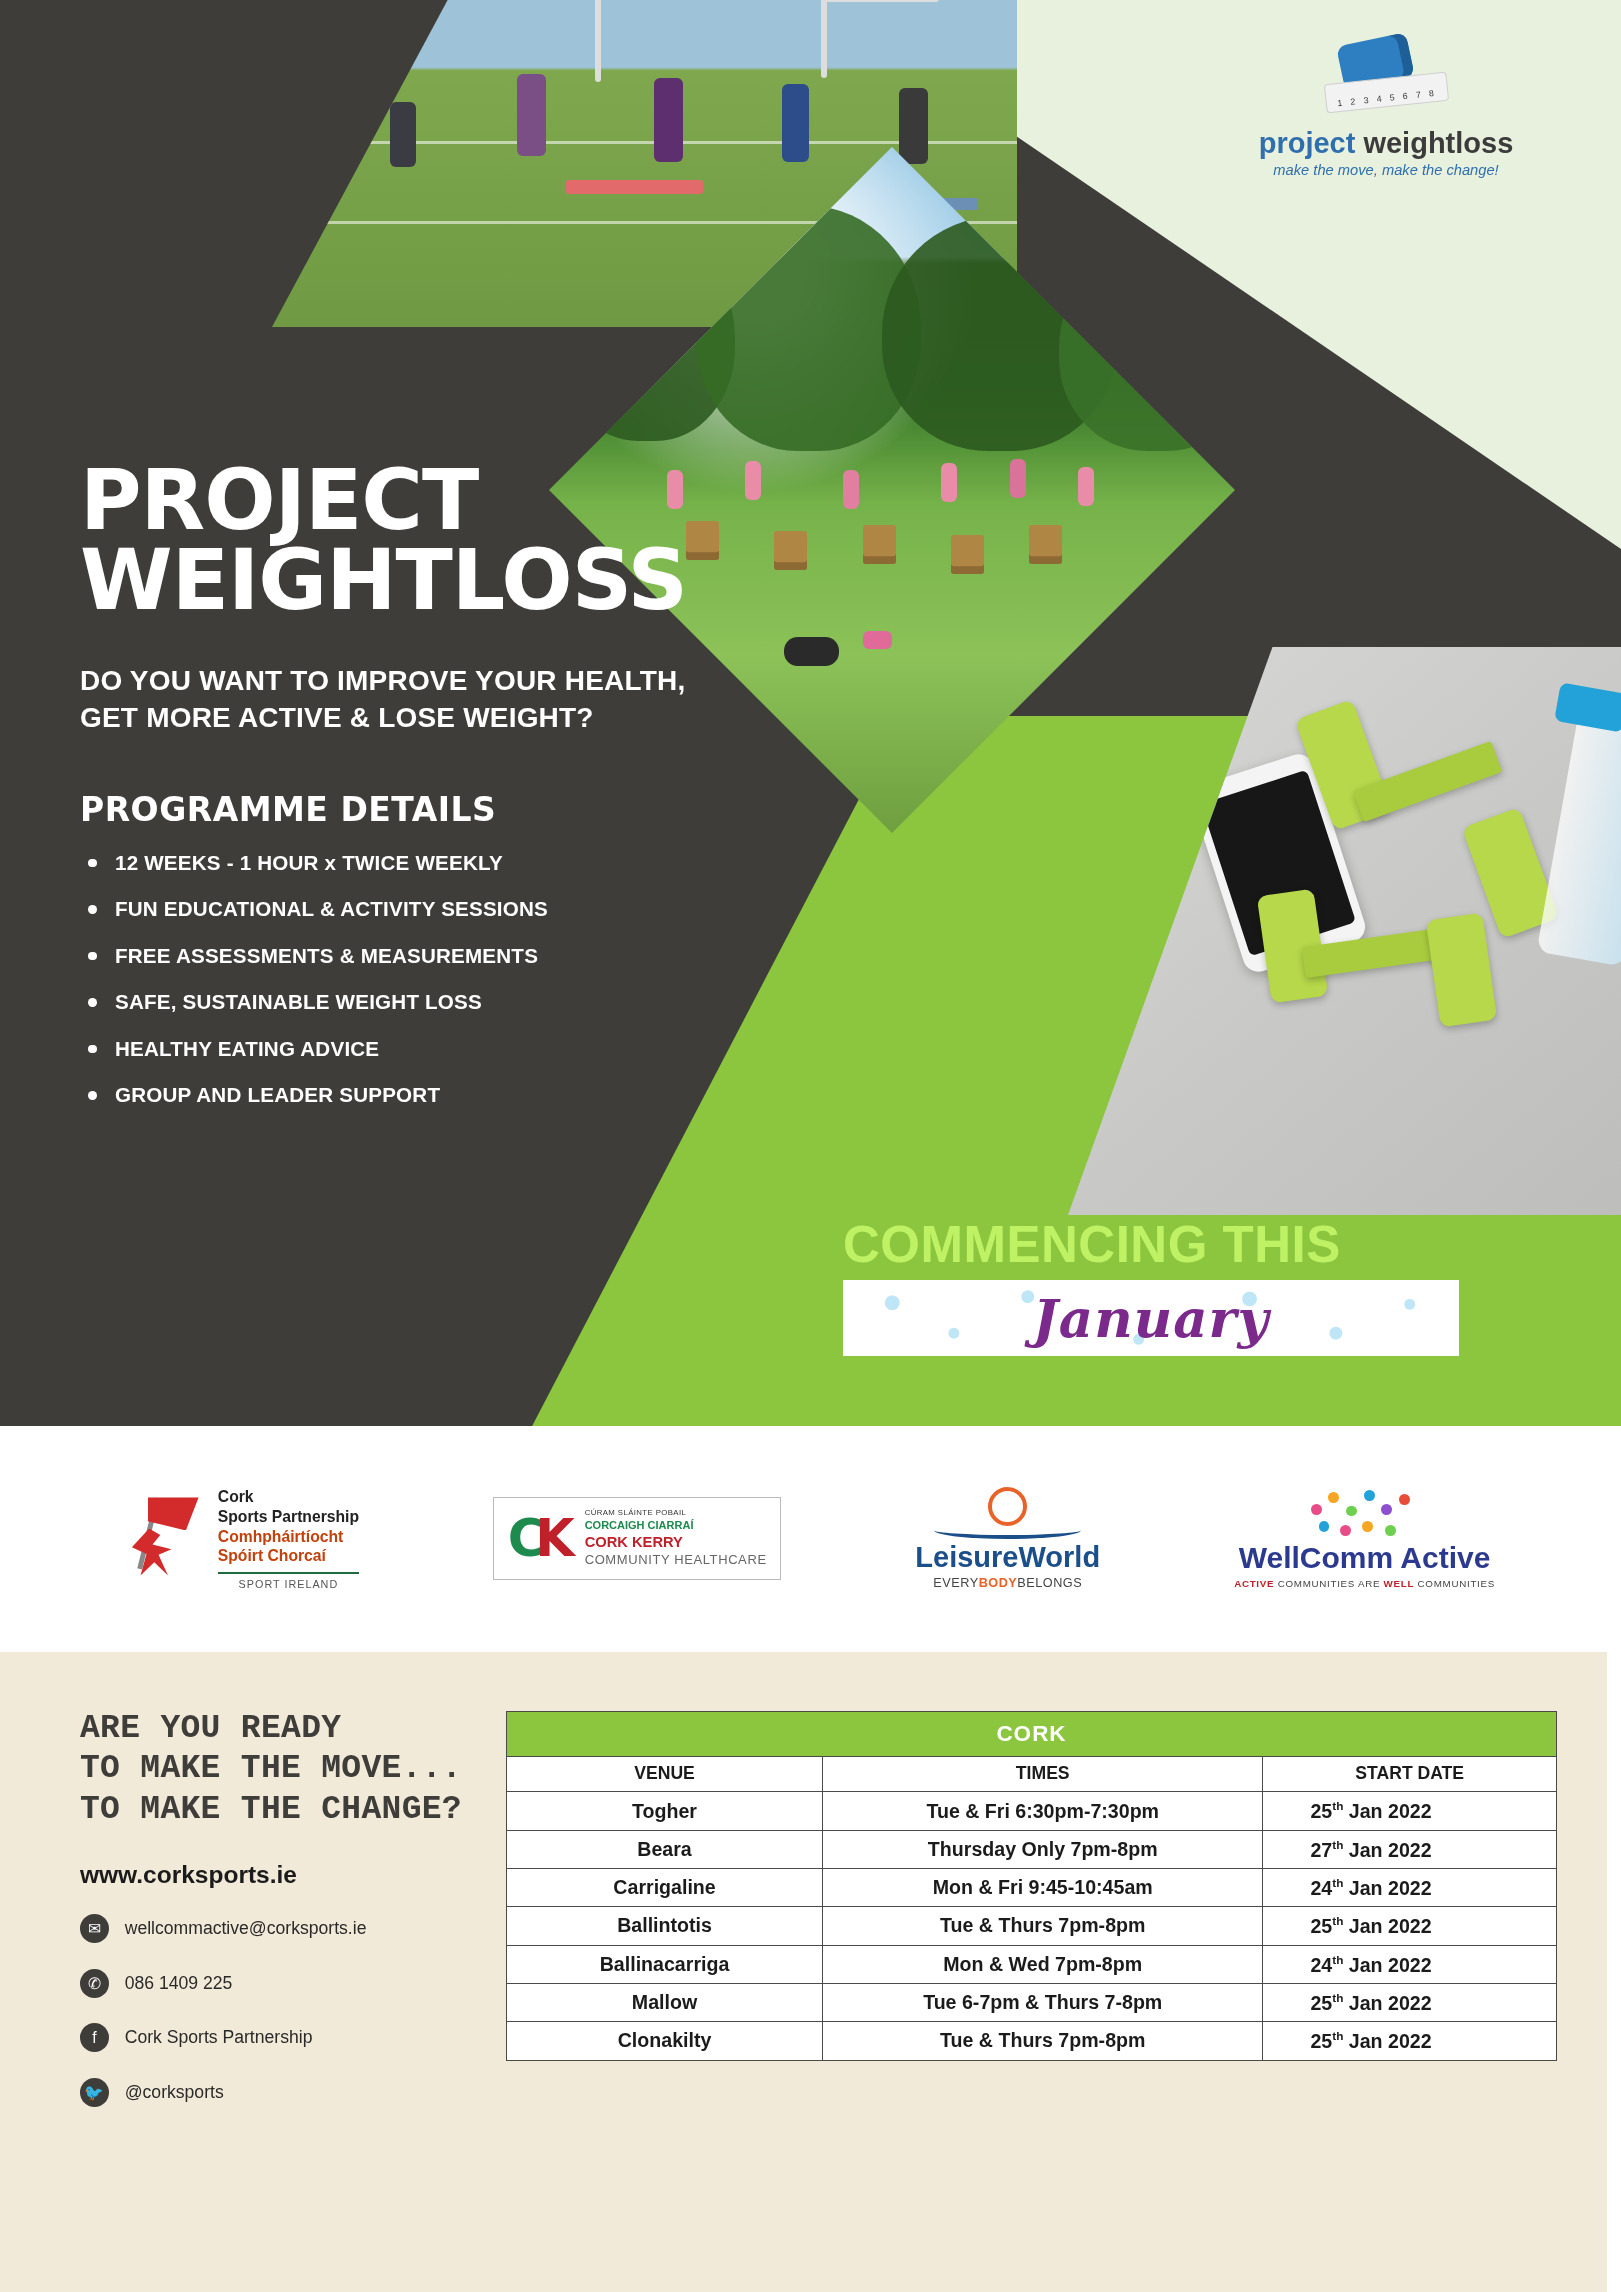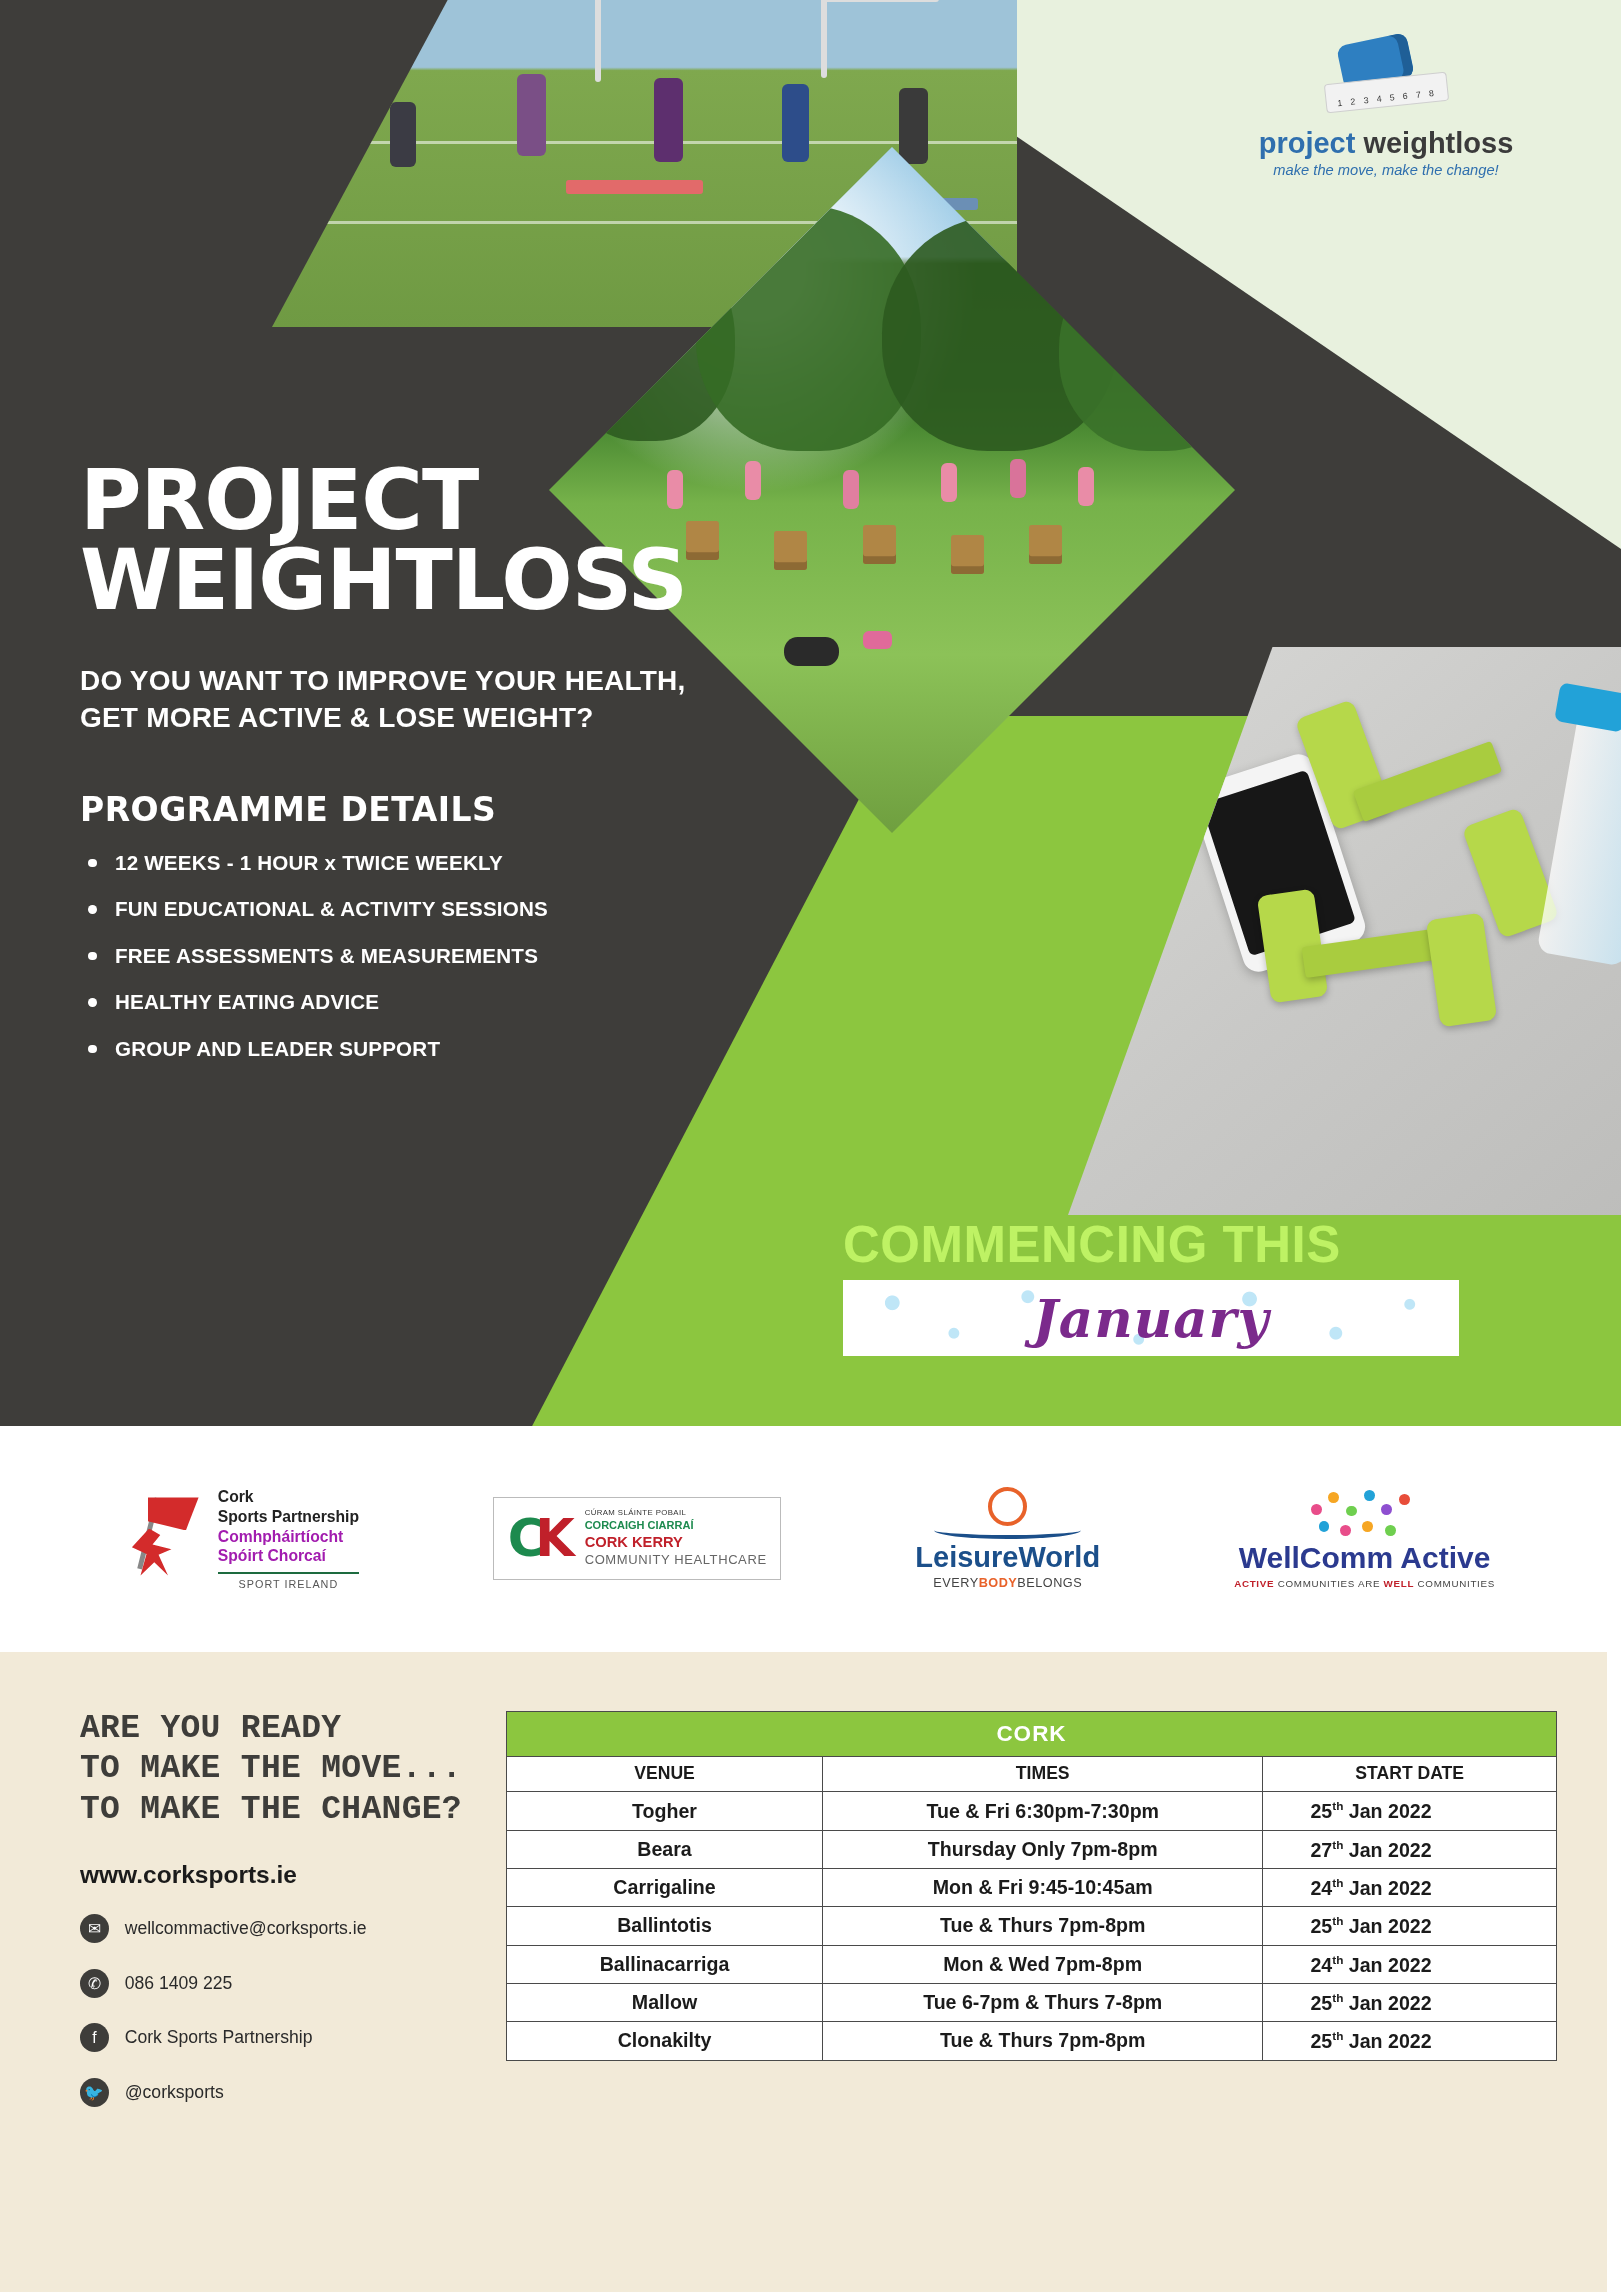--- a/index.html
+++ b/index.html
@@ -277,21 +277,21 @@
   .sp-csp-mark .pole {
     position: absolute; left: 19.6px; top: 3.9px; width: 4.9px; height: 73px; background: #888;
     transform: rotate(14deg);
   }
   .sp-csp-mark .runner {
     position: absolute; left: 5.9px; top: 35px; width: 43px; height: 47px;
     background: #d32b2b;
     clip-path: polygon(40% 0, 66% 14%, 48% 34%, 92% 44%, 62% 56%, 84% 100%, 52% 72%, 20% 100%, 34% 54%, 0 40%);
   }
   .sp-csp-text { font-size: 15.7px; font-weight: bold; color: #222; line-height: 1.25; }
-  .sp-csp-text .ga { color: #a21caf; }
+  .sp-csp-text .ga { color: #c2410c; }
   .sp-csp-sub {
     margin-top: 5.9px; font-size: 10.8px; color: #555; letter-spacing: 1px;
     border-top: 2px solid #1d6b3f; padding-top: 3.9px; text-align: center;
   }
   .sp-ck {
     border: 1px solid #bbb; padding: 9.8px 13.7px; display: flex; align-items: center; gap: 9.8px;
     background: #fff;
   }
   .sp-ck .c { font-family: "DejaVu Sans", sans-serif; font-weight: bold; font-size: 51px; color: #1d8a4e; line-height: 1; }
   .sp-ck .k { font-family: "DejaVu Sans", sans-serif; font-weight: bold; font-size: 51px; color: #c0202a; line-height: 1; margin-left: -9.8px; }
@@ -466,20 +466,21 @@
     </div>
     <div class="subhead">
       <div>DO YOU WANT TO IMPROVE YOUR HEALTH,</div>
       <div>GET MORE ACTIVE &amp; LOSE WEIGHT?</div>
     </div>
     <div class="prog-title">PROGRAMME DETAILS</div>
     <ul class="details">
       <li>12 WEEKS - 1 HOUR x TWICE WEEKLY</li>
       <li>FUN EDUCATIONAL &amp; ACTIVITY SESSIONS</li>
       <li>FREE ASSESSMENTS &amp; MEASUREMENTS</li>
+      <li>SAFE, SUSTAINABLE WEIGHT LOSS</li>
       <li>HEALTHY EATING ADVICE</li>
       <li>GROUP AND LEADER SUPPORT</li>
     </ul>
   </div>
 
   <div class="commencing">
     <div class="commencing-top">COMMENCING THIS</div>
     <div class="january-box">
       <div class="bubbles"></div>
       <div class="january-text">January</div>

